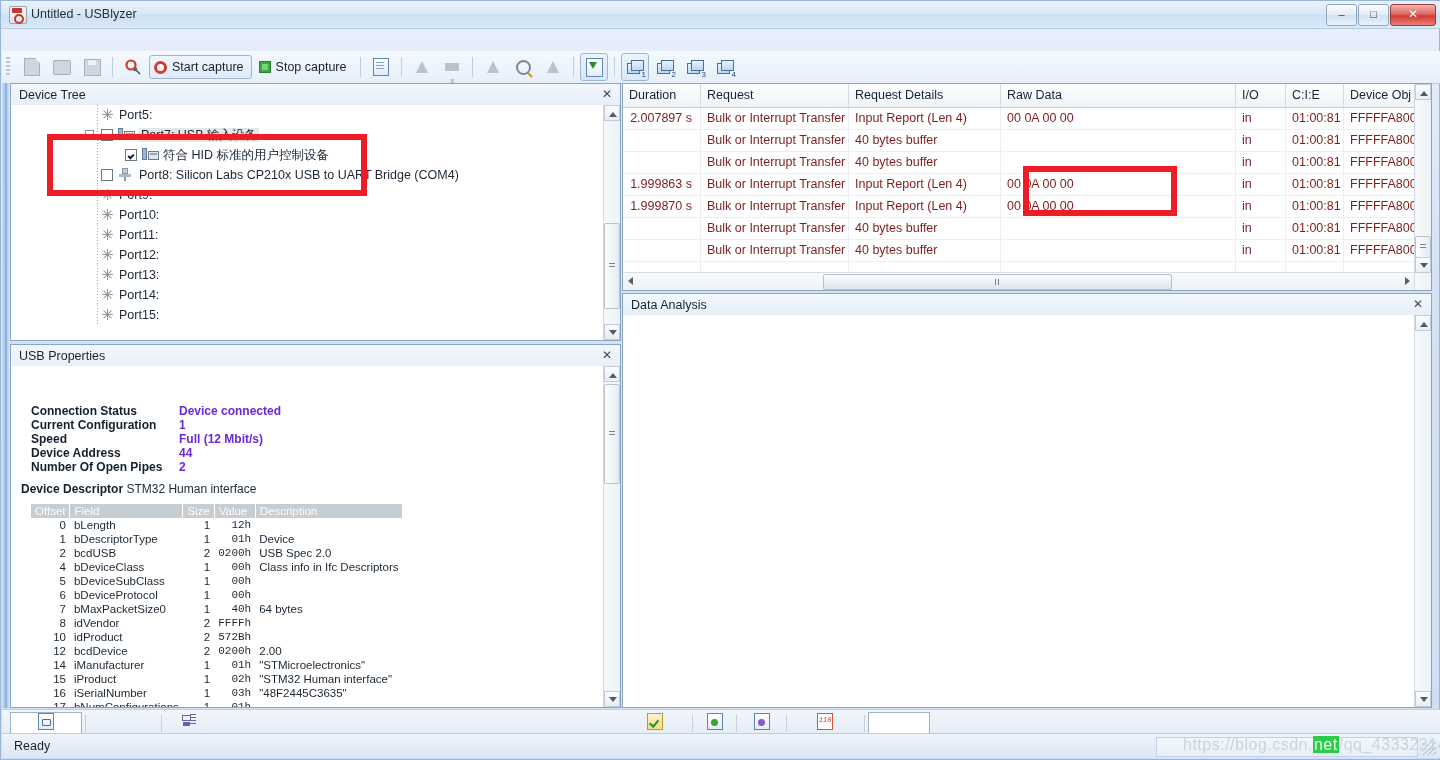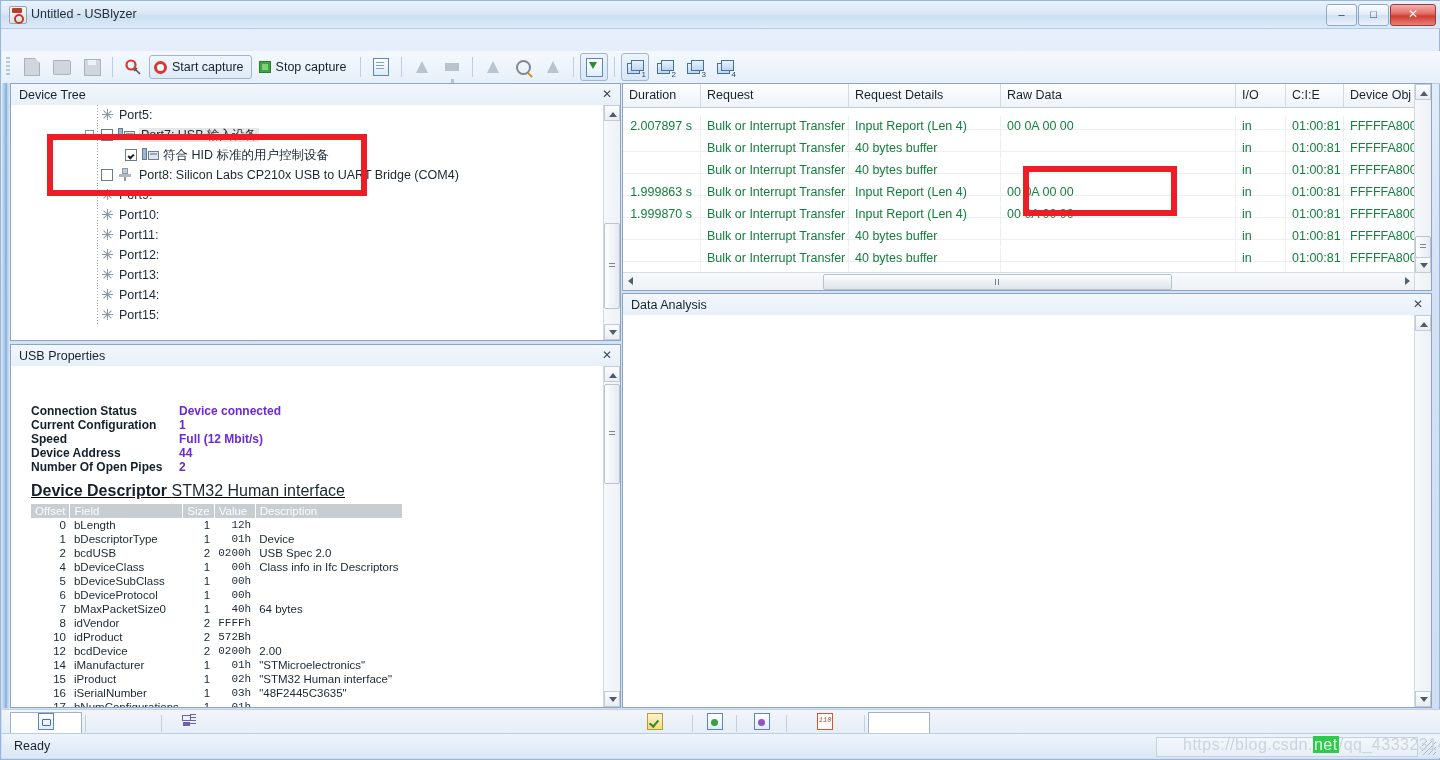--- a/index.html
+++ b/index.html
@@ -217,21 +217,21 @@
     content:"";position:absolute;left:4px;top:50%;margin-top:-3px;width:6px;height:6px;
     background:repeating-linear-gradient(180deg,#7a8795 0 1px,transparent 1px 3px);
   }
 
   
   #usbprops{left:9px;top:343px;width:611px;height:364px;}
   .prop-body{position:absolute;left:0;top:21px;right:0;bottom:0;background:#fff;overflow:hidden;}
   .kv{position:absolute;font-size:12px;}
   .kv .k{position:absolute;font-weight:bold;color:#14202b;white-space:nowrap;}
   .kv .v{position:absolute;left:148px;color:#6d28d9;white-space:nowrap;font-weight:bold;}
-  .descr-line{position:absolute;left:20px;font-size:16px;text-decoration:underline;}
+  .descr-line{position:absolute;left:10px;font-size:12px;}
   .descr-line b{color:#14202b;}
   .descr-line span{color:#1c2832;}
 
   table.dtbl{position:absolute;left:20px;border-collapse:collapse;font-size:11.5px;}
   table.dtbl th{
     background:#c8cdd2;color:#fbfcfd;font-weight:normal;text-align:left;
     padding:1px 4px;border-right:1px solid #fff;font-size:11.5px;
   }
   table.dtbl td{padding:0 4px;color:#1b2732;height:14px;line-height:14px;white-space:nowrap;}
   td.num{text-align:right;}
@@ -244,21 +244,21 @@
     position:relative;height:23px;
     background:linear-gradient(180deg,#fdfeff 0%,#eef3f8 100%);
     border-bottom:1px solid #c3ccd5;
   }
   .gh{
     position:absolute;top:0;height:23px;line-height:23px;font-size:12.5px;color:#16232e;
     padding-left:6px;border-right:1px solid #d3dae2;box-sizing:border-box;white-space:nowrap;overflow:hidden;
   }
   .grow{position:relative;height:21px;border-bottom:1px solid #eceff2;}
   .gc{
-    position:absolute;top:8px;height:21px;line-height:21px;font-size:12.5px;color:#15803d;
+    position:absolute;top:0;height:21px;line-height:21px;font-size:12.5px;color:#7f1d1d;
     padding-left:6px;border-right:1px solid #eceff2;box-sizing:border-box;white-space:nowrap;overflow:hidden;
   }
   .gc.r{text-align:right;padding-right:8px;padding-left:0;}
 
   .hsb{
     position:absolute;left:0;right:16px;bottom:0;height:17px;
     background:linear-gradient(180deg,#f7f9fb,#eef2f6);border-top:1px solid #d5dde5;
   }
   .hsb .arr{position:absolute;top:0;width:17px;height:16px;}
   .hsb .arr.l{left:0;} .hsb .arr.r{right:0;}

